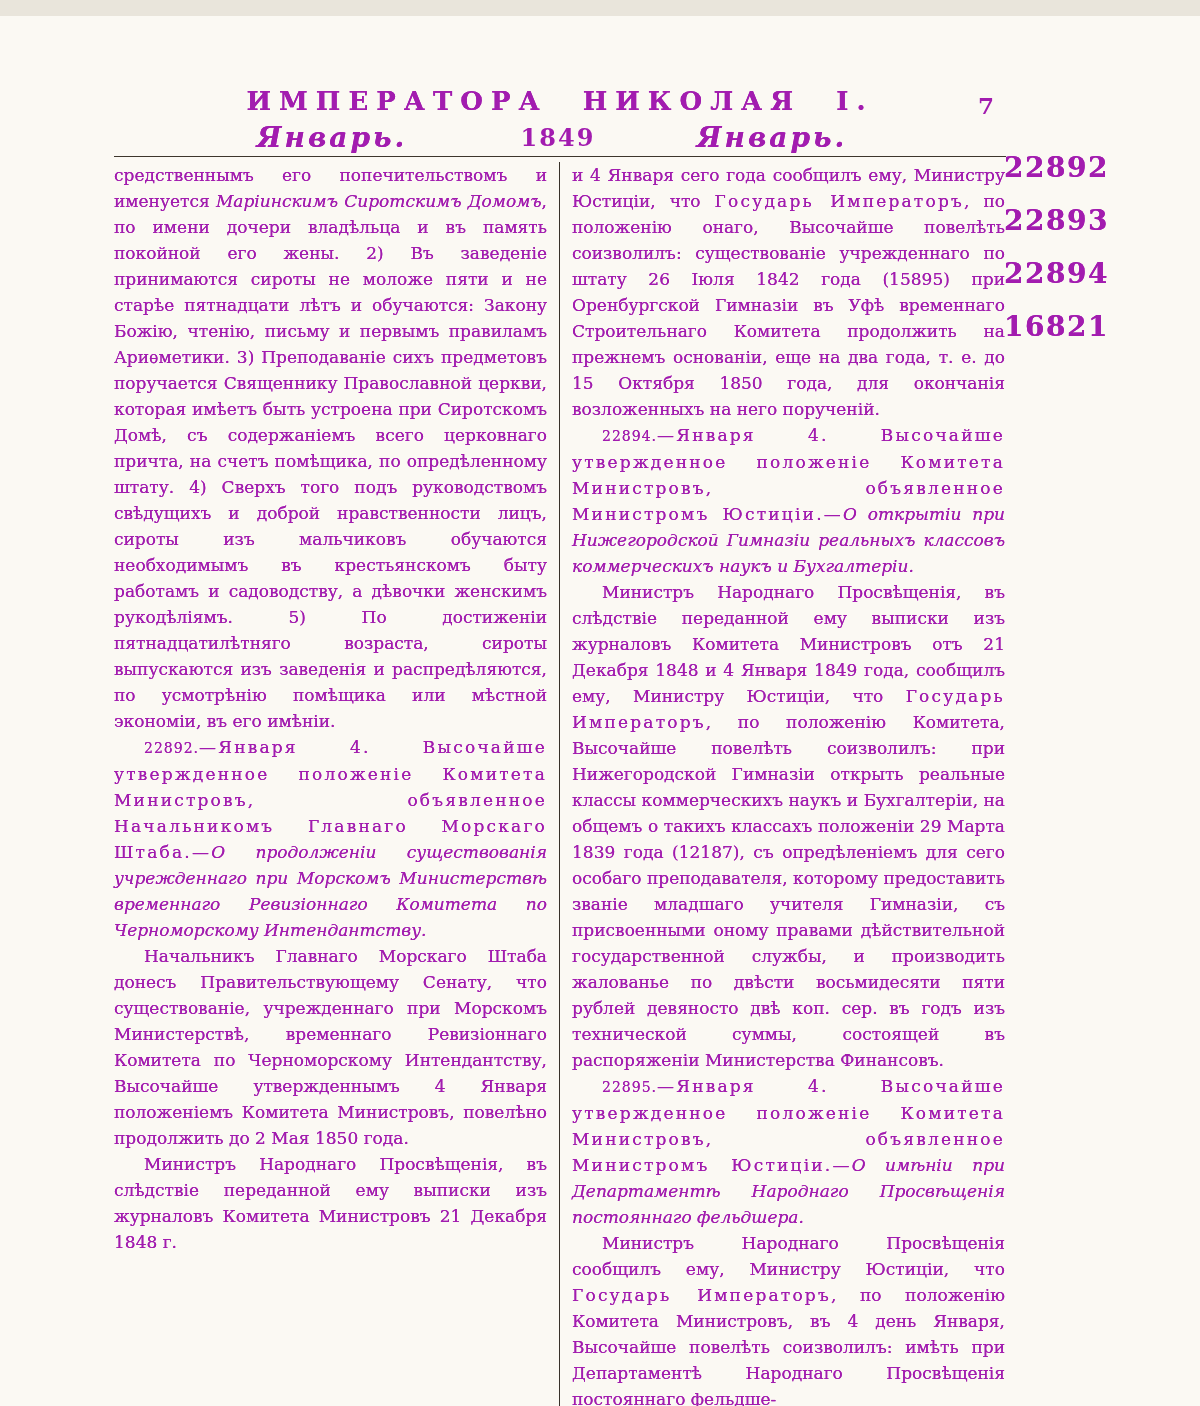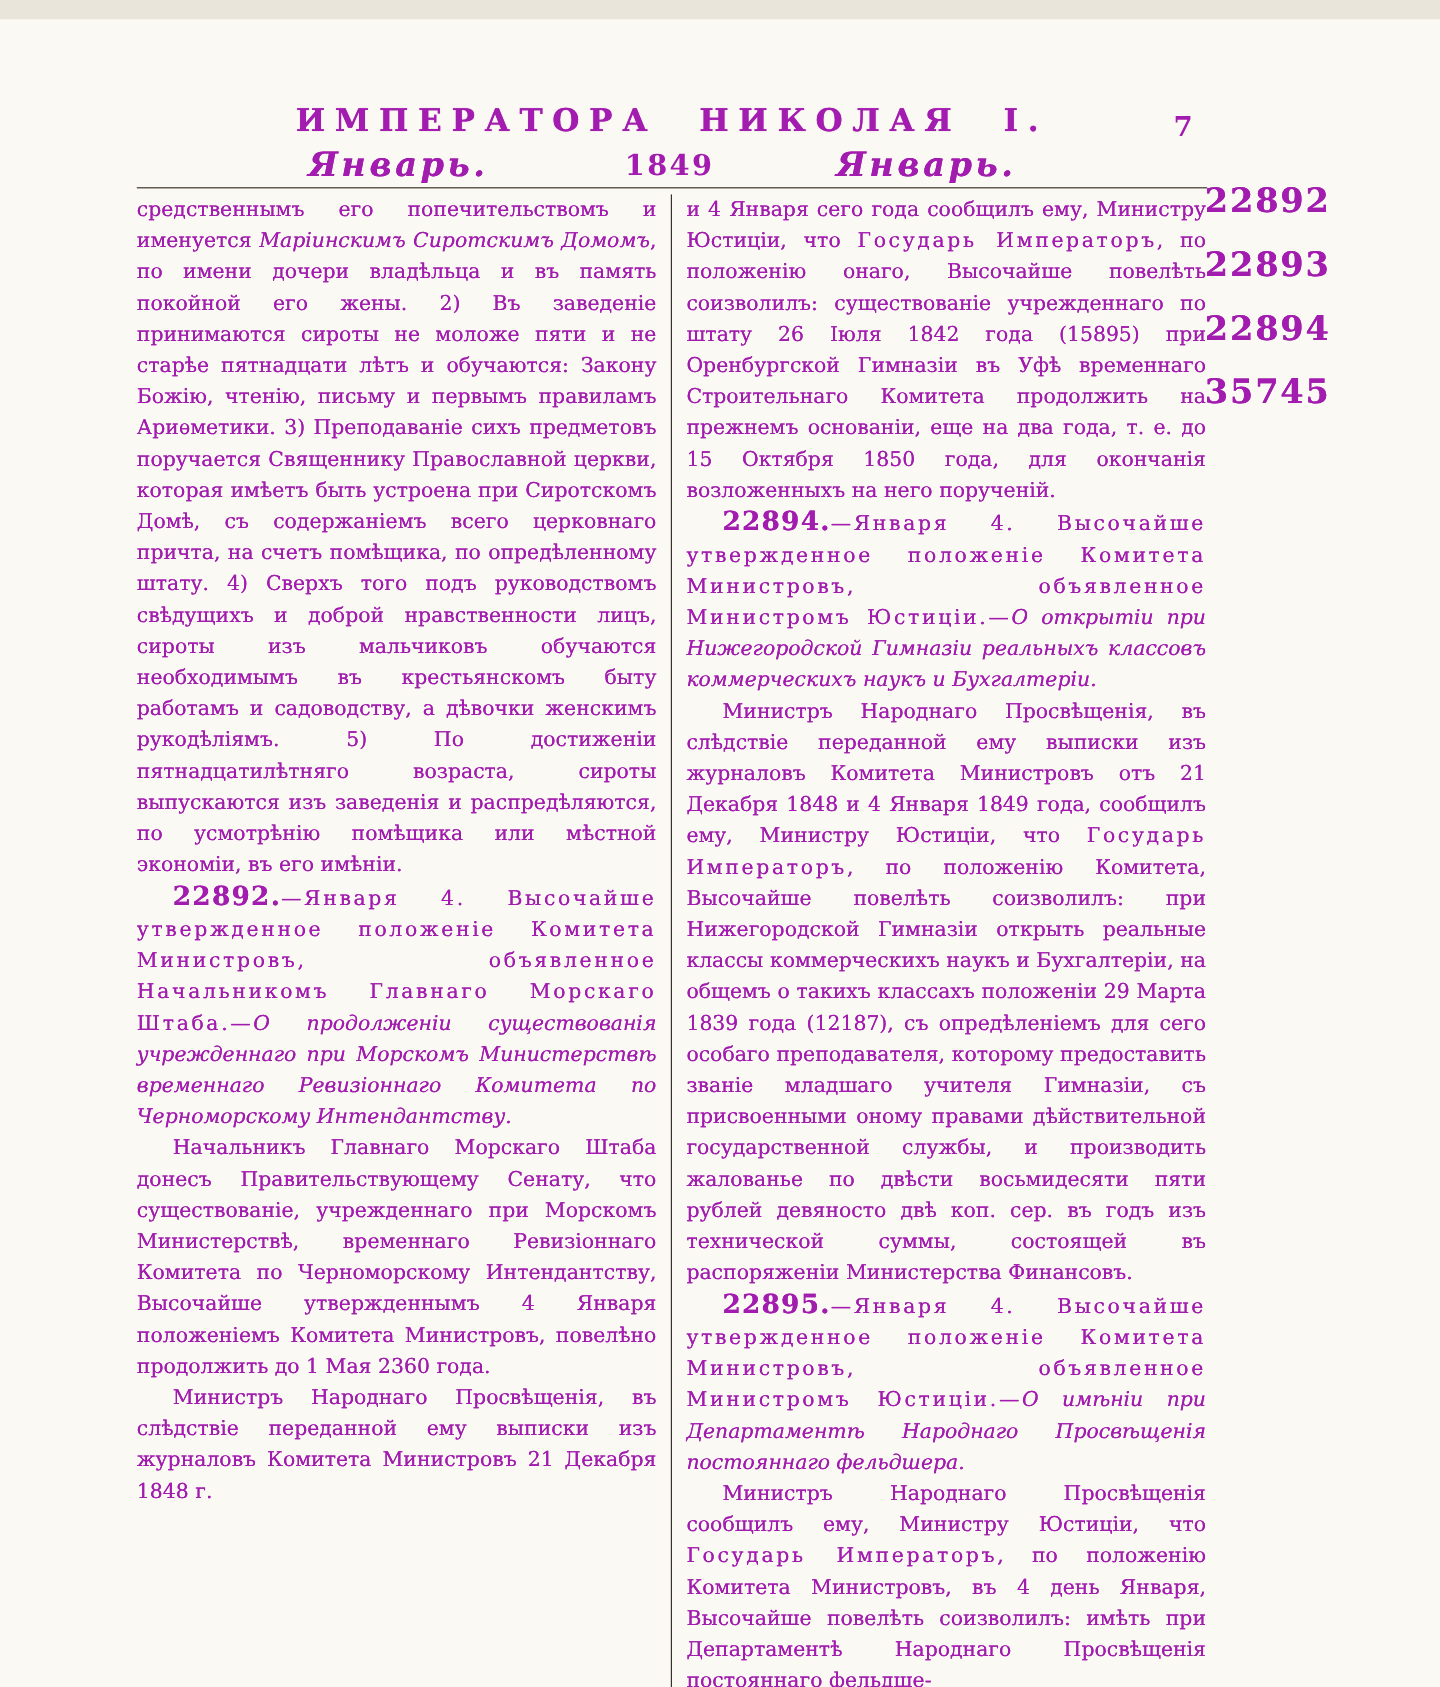--- a/index.html
+++ b/index.html
@@ -76,22 +76,22 @@
   }
   .col-divider {
     width: 1px;
     background: #38322a;
     margin: 0 12px;
     flex: 0 0 1px;
   }
   .para { margin: 0; }
   .para.indent { text-indent: 30px; }
   .seg-bold {
-    font-weight: bold;
-    font-size: 22px;
+    font-weight: normal;
+    font-size: 14px;
     letter-spacing: 1px;
   }
   .seg-spaced { letter-spacing: 2.2px; }
   .seg-italic { font-style: italic; }
   
   .margin-numbers {
     position: absolute;
     top: 137px; left: 1004px;
     display: flex;
     flex-direction: column;
@@ -116,33 +116,33 @@
   <span class="sub-month sub-left">Январь.</span>
   <span class="sub-year">1849</span>
   <span class="sub-month sub-right">Январь.</span>
 
   <div class="header-rule"></div>
 
   <div class="columns">
     <div class="col" id="col-left">
         <p class="para"><span class="seg-normal">средственнымъ его попечительствомъ и именуется </span><span class="seg-italic">Маріинскимъ Сиротскимъ Домомъ</span><span class="seg-normal">, по имени дочери владѣльца и въ память покойной его жены. 2) Въ заведеніе принимаются сироты не моложе пяти и не старѣе пятнадцати лѣтъ и обучаются: Закону Божію, чтенію, письму и первымъ правиламъ Ариѳметики. 3) Преподаваніе сихъ предметовъ поручается Священнику Православной церкви, которая имѣетъ быть устроена при Сиротскомъ Домѣ, съ содержаніемъ всего церковнаго причта, на счетъ помѣщика, по опредѣленному штату. 4) Сверхъ того подъ руководствомъ свѣдущихъ и доброй нравственности лицъ, сироты изъ мальчиковъ обучаются необходимымъ въ крестьянскомъ быту работамъ и садоводству, а дѣвочки женскимъ рукодѣліямъ. 5) По достиженіи пятнадцатилѣтняго возраста, сироты выпускаются изъ заведенія и распредѣляются, по усмотрѣнію помѣщика или мѣстной экономіи, въ его имѣніи.</span></p>
         <p class="para indent"><span class="seg-bold">22892.</span><span class="seg-spaced">—Января 4. Высочайше утвержденное положеніе Комитета Министровъ, объявленное Начальникомъ Главнаго Морскаго Штаба.—</span><span class="seg-italic">О продолженіи существованія учрежденнаго при Морскомъ Министерствѣ временнаго Ревизіоннаго Комитета по Черноморскому Интендантству.</span></p>
-        <p class="para indent"><span class="seg-normal">Начальникъ Главнаго Морскаго Штаба донесъ Правительствующему Сенату, что существованіе, учрежденнаго при Морскомъ Министерствѣ, временнаго Ревизіоннаго Комитета по Черноморскому Интендантству, Высочайше утвержденнымъ 4 Января положеніемъ Комитета Министровъ, повелѣно продолжить до 1 Мая 2360 года.</span></p>
+        <p class="para indent"><span class="seg-normal">Начальникъ Главнаго Морскаго Штаба донесъ Правительствующему Сенату, что существованіе, учрежденнаго при Морскомъ Министерствѣ, временнаго Ревизіоннаго Комитета по Черноморскому Интендантству, Высочайше утвержденнымъ 4 Января положеніемъ Комитета Министровъ, повелѣно продолжить до 2 Мая 1850 года.</span></p>
         <p class="para indent"><span class="seg-normal">Министръ Народнаго Просвѣщенія, въ слѣдствіе переданной ему выписки изъ журналовъ Комитета Министровъ 21 Декабря 1848 г.</span></p>
       </div>
     <div class="col-divider"></div>
     <div class="col" id="col-right">
         <p class="para"><span class="seg-normal">и 4 Января сего года сообщилъ ему, Министру Юстиціи, что </span><span class="seg-spaced">Государь Императоръ</span><span class="seg-normal">, по положенію онаго, Высочайше повелѣть соизволилъ: существованіе учрежденнаго по штату 26 Іюля 1842 года (15895) при Оренбургской Гимназіи въ Уфѣ временнаго Строительнаго Комитета продолжить на прежнемъ основаніи, еще на два года, т. е. до 15 Октября 1850 года, для окончанія возложенныхъ на него порученій.</span></p>
         <p class="para indent"><span class="seg-bold">22894.</span><span class="seg-spaced">—Января 4. Высочайше утвержденное положеніе Комитета Министровъ, объявленное Министромъ Юстиціи.—</span><span class="seg-italic">О открытіи при Нижегородской Гимназіи реальныхъ классовъ коммерческихъ наукъ и Бухгалтеріи.</span></p>
         <p class="para indent"><span class="seg-normal">Министръ Народнаго Просвѣщенія, въ слѣдствіе переданной ему выписки изъ журналовъ Комитета Министровъ отъ 21 Декабря 1848 и 4 Января 1849 года, сообщилъ ему, Министру Юстиціи, что </span><span class="seg-spaced">Государь Императоръ</span><span class="seg-normal">, по положенію Комитета, Высочайше повелѣть соизволилъ: при Нижегородской Гимназіи открыть реальные классы коммерческихъ наукъ и Бухгалтеріи, на общемъ о такихъ классахъ положеніи 29 Марта 1839 года (12187), съ опредѣленіемъ для сего особаго преподавателя, которому предоставить званіе младшаго учителя Гимназіи, съ присвоенными оному правами дѣйствительной государственной службы, и производить жалованье по двѣсти восьмидесяти пяти рублей девяносто двѣ коп. сер. въ годъ изъ технической суммы, состоящей въ распоряженіи Министерства Финансовъ.</span></p>
         <p class="para indent"><span class="seg-bold">22895.</span><span class="seg-spaced">—Января 4. Высочайше утвержденное положеніе Комитета Министровъ, объявленное Министромъ Юстиціи.—</span><span class="seg-italic">О имѣніи при Департаментѣ Народнаго Просвѣщенія постояннаго фельдшера.</span></p>
         <p class="para indent"><span class="seg-normal">Министръ Народнаго Просвѣщенія сообщилъ ему, Министру Юстиціи, что </span><span class="seg-spaced">Государь Императоръ</span><span class="seg-normal">, по положенію Комитета Министровъ, въ 4 день Января, Высочайше повелѣть соизволилъ: имѣть при Департаментѣ Народнаго Просвѣщенія постояннаго фельдше-</span></p>
       </div>
   </div>
 
   <div class="margin-numbers" id="margin-numbers">
       <div class="margin-num">22892</div>
       <div class="margin-num">22893</div>
       <div class="margin-num">22894</div>
-      <div class="margin-num">35745</div>
+      <div class="margin-num">16821</div>
     </div>
 
 </div>
 
 </body></html>

